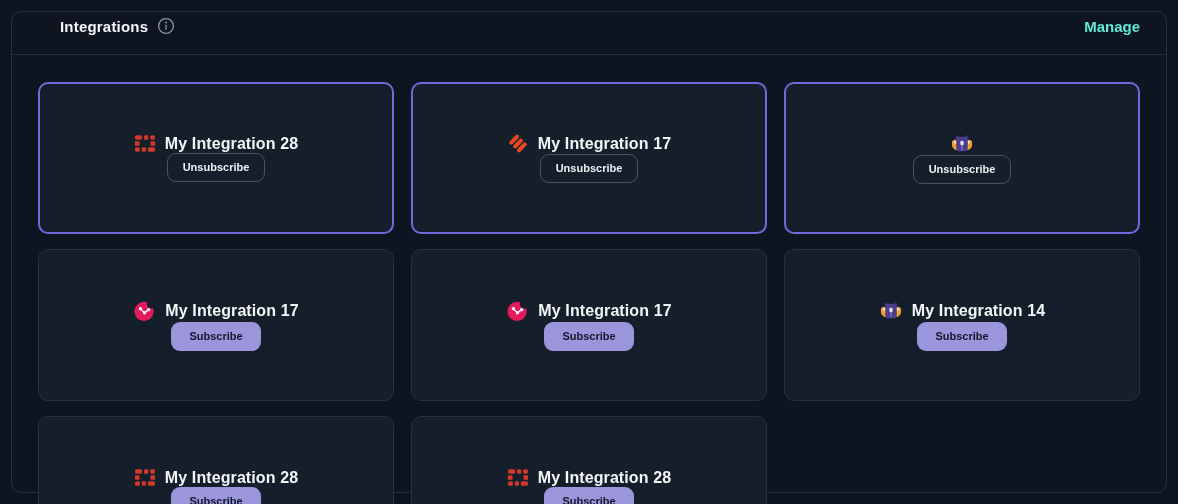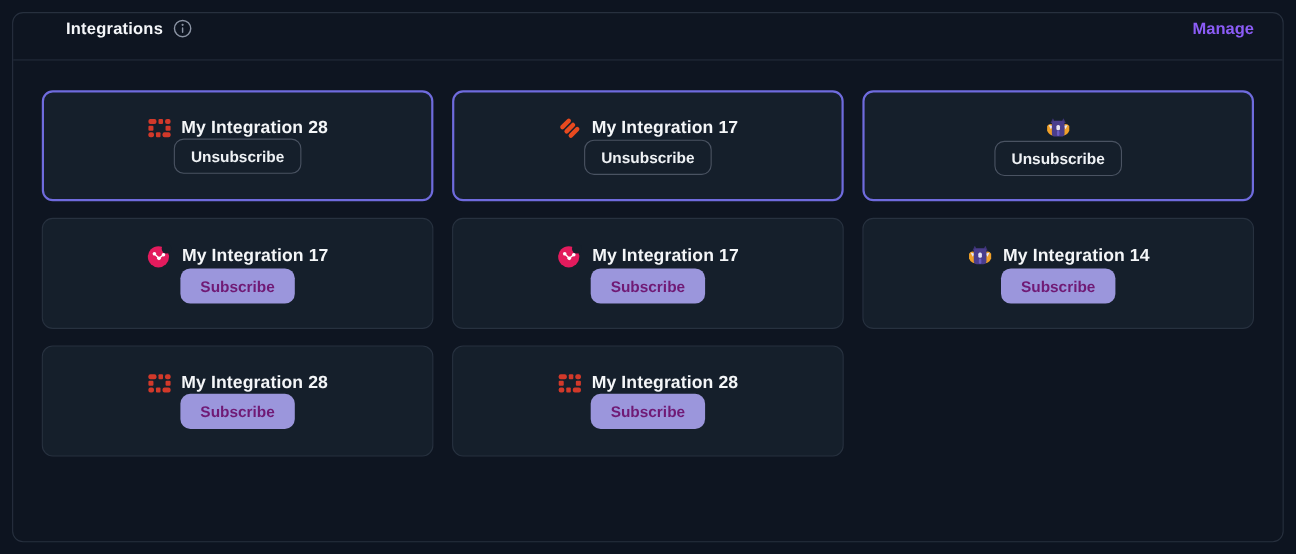--- a/index.html
+++ b/index.html
@@ -30,36 +30,36 @@
     font-weight: bold;
     letter-spacing: .2px;
   }
   .info-icon {
     margin-left: 9px;
     display: inline-flex;
     line-height: 0;
   }
   .manage {
     margin-left: auto;
-    color: #8b5cf6;
+    color: #5eead4;
     font-size: 15px;
     font-weight: bold;
     cursor: pointer;
     background: none; border: none;
     font-family: inherit;
   }
   .grid {
     padding: 27px 26px 25px 26px;
     display: grid;
     grid-template-columns: repeat(3, 1fr);
     column-gap: 17px;
     row-gap: 15px;
   }
   .card {
-    height: 101px;
+    height: 152px;
     border-radius: 10px;
     background: #151f2b;
     border: 1px solid #27313f;
     display: flex;
     flex-direction: column;
     align-items: center;
     justify-content: center;
   }
   .card.subscribed {
     border: 2px solid #6f6bdd;
@@ -71,36 +71,36 @@
   }
   .card-icon { display: inline-flex; line-height: 0; }
   .card-title {
     color: #f4f6f8;
     font-size: 16px;
     font-weight: bold;
     letter-spacing: .1px;
   }
   .btn {
     font-family: inherit;
-    font-size: 14px;
+    font-size: 11px;
     font-weight: bold;
     border-radius: 9px;
     cursor: pointer;
     line-height: 1;
   }
   .btn-outline {
     background: transparent;
     border: 1px solid #4a5362;
     color: #eef1f4;
     padding: 8px 15px;
   }
   .btn-filled {
     background: #9b96dc;
     border: none;
-    color: #701a75;
+    color: #0f172a;
     padding: 9px 18px;
   }
 </style>
 </head>
 <body>
 
 <div class="panel">
   <div class="panel-header">
     <span class="panel-title">Integrations</span>
     <span class="info-icon">

